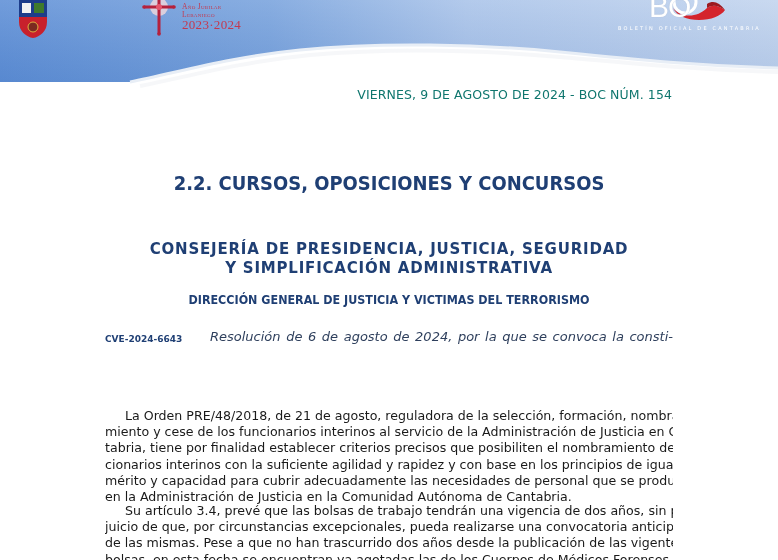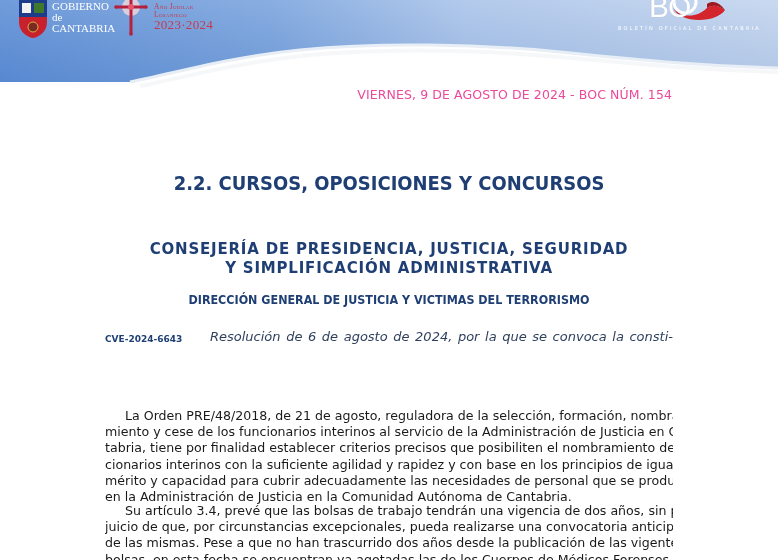--- a/index.html
+++ b/index.html
@@ -14,40 +14,40 @@
     }
     .header svg.bg { position: absolute; left: 0; top: 0; }
     .logo-gob {
       position: absolute; left: 18px; top: 0; height: 40px; display: flex; align-items: flex-start;
     }
     .shield { width: 30px; height: 38px; margin-top: 0px; }
     .gob-text {
       font-family: "Liberation Serif", serif; color: #ffffff;
       font-size: 11px; line-height: 11px; margin-left: 4px; margin-top: 1px;
     }
-    .logo-jubilar { position: absolute; left: 114px; top: 0; height: 40px; display: flex; }
+    .logo-jubilar { position: absolute; left: 142px; top: 0; height: 40px; display: flex; }
     .cross { width: 34px; height: 36px; }
     .jub-text {
       font-family: "Liberation Serif", serif; color: #c4394f; margin-left: 6px; margin-top: 3px;
     }
     .jub-text .l1, .jub-text .l2 { font-size: 7.5px; line-height: 8px; font-variant: small-caps; letter-spacing: 0.3px; display: block; }
     .jub-text .l3 { font-size: 13px; line-height: 11px; display: block; letter-spacing: 0.3px; }
     .logo-boc { position: absolute; left: 615px; top: 0; width: 163px; height: 40px; }
     .boc-letters {
       position: absolute; left: 34px; top: -10px; font-family: "Liberation Sans", sans-serif;
       font-size: 30px; color: #ffffff; font-weight: normal; letter-spacing: -1px;
       text-shadow: 0 0 1px #a8b8d0;
     }
     .boc-sub {
       position: absolute; left: 3px; top: 25px; font-size: 5px; letter-spacing: 2.2px; color: #ffffff;
       font-family: "DejaVu Sans", sans-serif;
     }
     .dateline {
       position: absolute; right: 106px; top: 87px;
-      font-size: 12.5px; color: #ec4899; letter-spacing: 0.1px;
+      font-size: 12.5px; color: #0f766e; letter-spacing: 0.1px;
     }
     .section-title {
       position: absolute; left: 0; width: 778px; top: 172px; text-align: center;
       font-family: "DejaVu Sans", sans-serif; font-weight: bold; font-size: 19.5px; color: #1f3f74;
       transform: scaleX(0.92);
     }
     .consejeria {
       position: absolute; left: 0; width: 778px; top: 240px; text-align: center;
       font-family: "DejaVu Sans", sans-serif; font-weight: bold; font-size: 15px; line-height: 19px;
       color: #1f3f74; letter-spacing: 0.8px;
@@ -100,25 +100,20 @@
   </svg>
 
   <div class="logo-gob">
     <svg class="shield" viewBox="0 0 30 38">
       <path d="M1,0 L29,0 L29,22 C29,31 22,37 15,38 C8,37 1,31 1,22 Z" fill="#c8202c"></path>
       <rect x="1" y="0" width="28" height="17" fill="#1d3d8a"></rect>
       <rect x="4" y="3" width="9" height="10" fill="#f2f2f2"></rect>
       <rect x="16" y="3" width="10" height="10" fill="#3f7a2c"></rect>
       <circle cx="15" cy="27" r="5" fill="#7a2a20" stroke="#e0b040" stroke-width="1"></circle>
     </svg>
-    <div class="gob-text">
-      <div>GOBIERNO</div>
-      <div>de</div>
-      <div>CANTABRIA</div>
-    </div>
   </div>
 
   <div class="logo-jubilar">
     <svg class="cross" viewBox="0 0 34 36">
       <circle cx="17" cy="7" r="9" fill="#f3d9dc" opacity="0.8"></circle>
       <rect x="15.5" y="0" width="3" height="34" fill="#b5213c"></rect>
       <rect x="2" y="5.5" width="30" height="3" fill="#b5213c"></rect>
       <circle cx="17" cy="7" r="3" fill="#e5556b"></circle>
       <circle cx="2" cy="7" r="1.8" fill="#b5213c"></circle>
       <circle cx="32" cy="7" r="1.8" fill="#b5213c"></circle>

